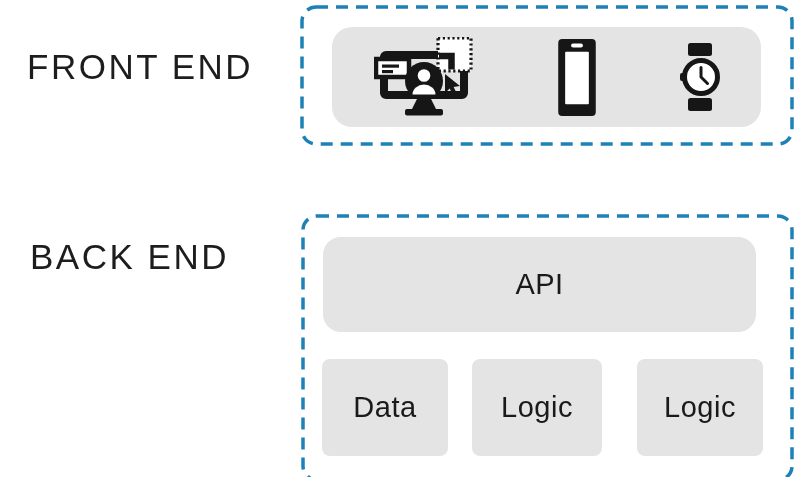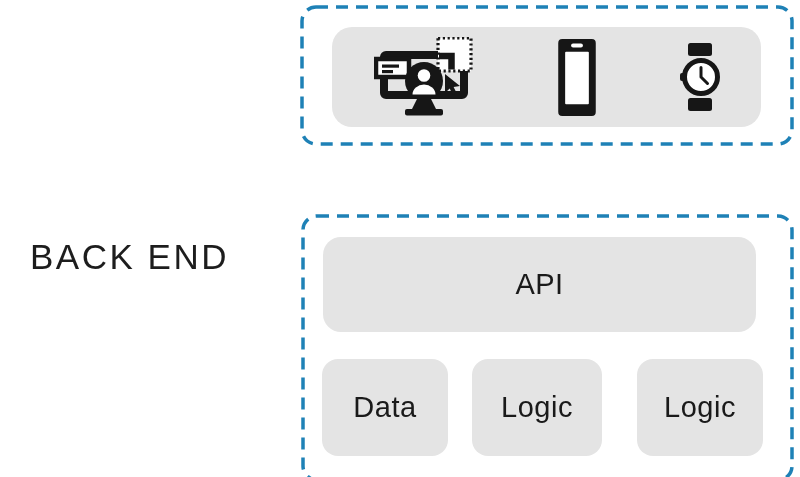--- a/index.html
+++ b/index.html
@@ -44,38 +44,39 @@
     display:flex;align-items:center;justify-content:space-around;
   }
   .api-box{
     left:22px;top:23px;width:433px;height:95px;
     border-radius:18px;
     display:flex;align-items:center;justify-content:center;
   }
   .tier-box{
     position:absolute;
     top:145px;height:97px;
-    background:#e4e4e4;border-radius:16px;
+    background:#e4e4e4;border-radius:8px;
     display:flex;align-items:center;justify-content:center;
   }
   .tier-0{left:21px;width:126px;}
   .tier-1{left:171px;width:130px;}
   .tier-2{left:336px;width:126px;}
   .box-text{
     font-size:29px;
     color:#1a1a1a;
     letter-spacing:0.5px;
   }
   .icon{display:block;}
 </style>
 </head>
 <body>
 
 <div class="canvas">
 
+  <div class="side-label label-front">FRONT END</div>
   <div class="side-label label-back">BACK END</div>
 
   <div class="dash-group fe-group">
     <svg class="dash-border" viewBox="0 0 494 141" preserveAspectRatio="none">
       <rect x="2" y="2" width="490" height="137" rx="14" fill="none" stroke="#1e81b6" stroke-width="3.5" stroke-dasharray="12 8"></rect>
     </svg>
 
     <div class="panel fe-panel">
 
       <svg class="icon" width="100" height="80" viewBox="0 0 100 80">

